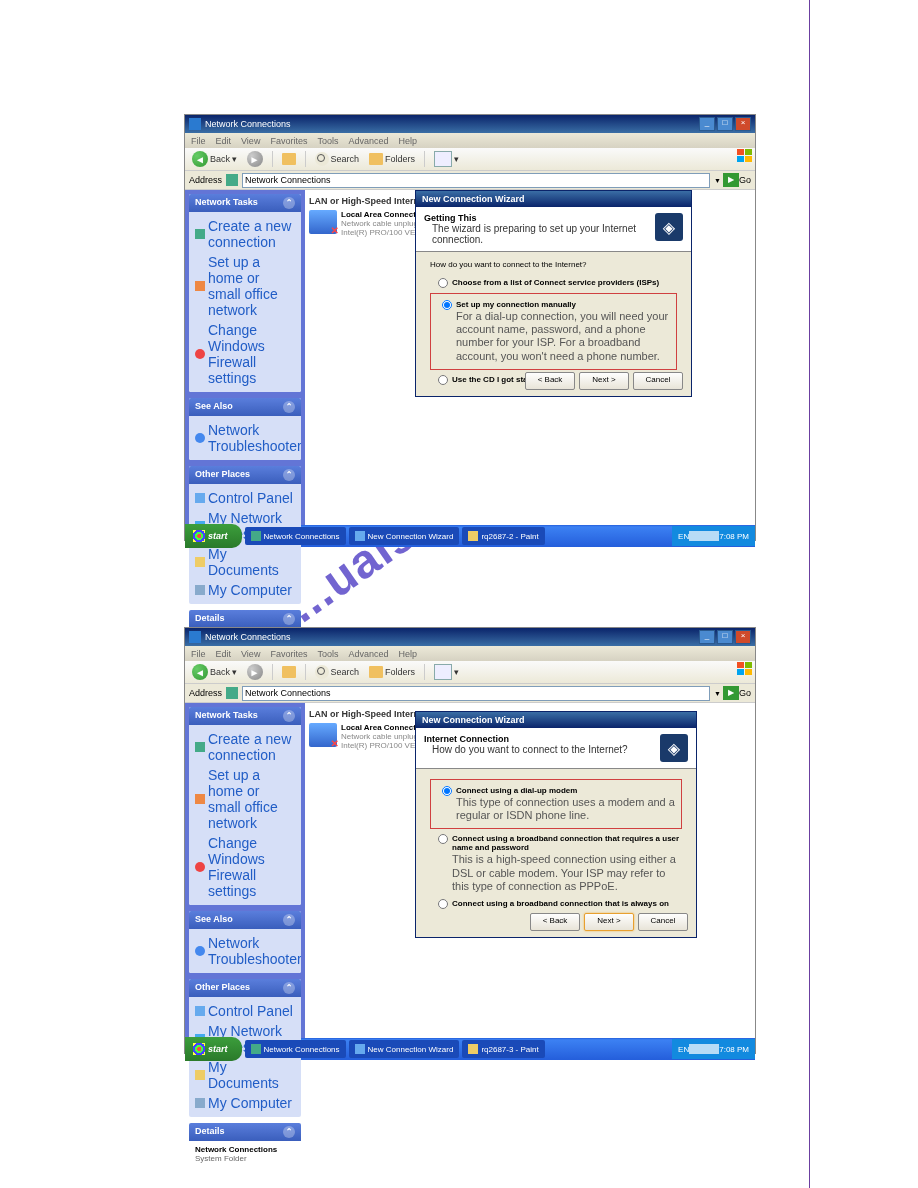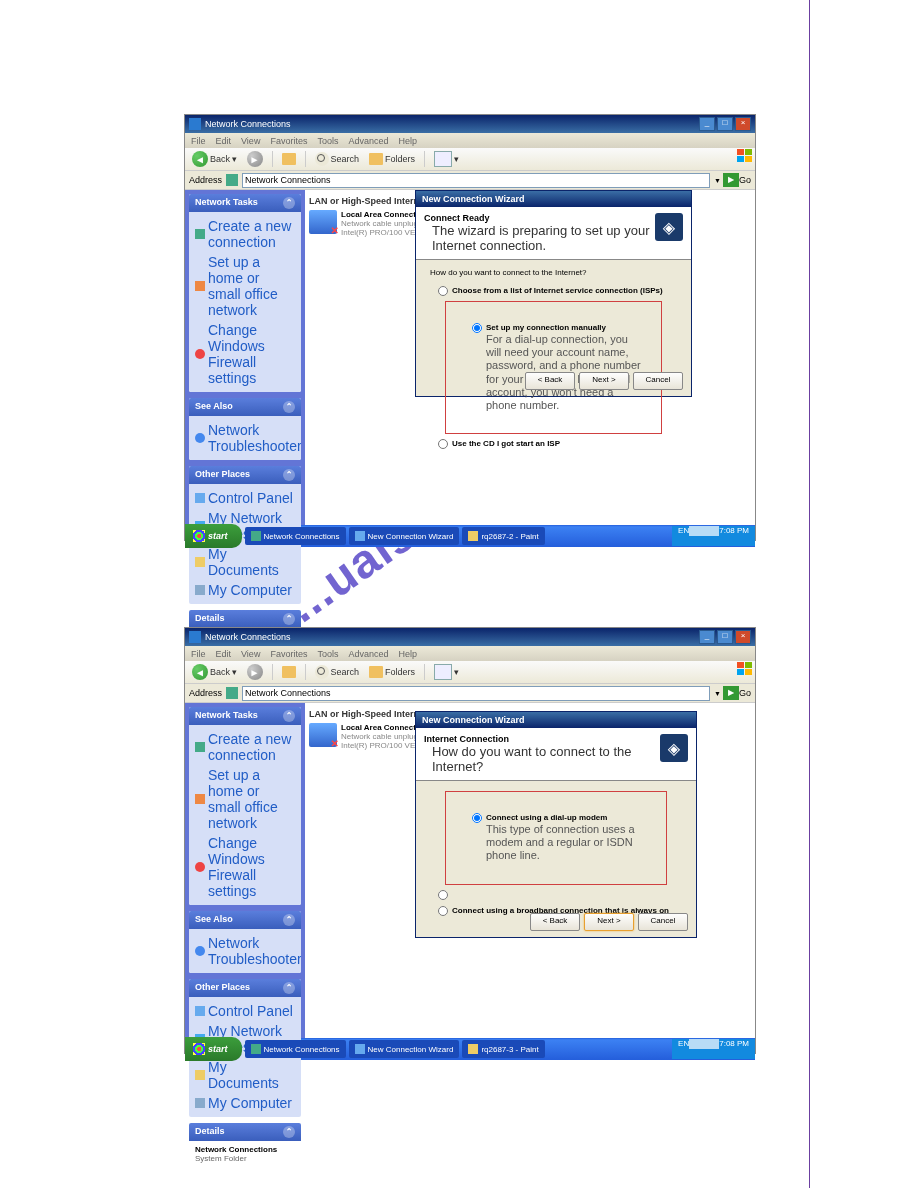--- a/index.html
+++ b/index.html
@@ -54,37 +54,37 @@
 .conn-icon{width:28px;height:24px;background:linear-gradient(#6af,#36c);border-radius:2px;position:relative}
 .conn-icon::after{content:"✕";position:absolute;right:-2px;bottom:-2px;color:#f44;font-size:10px;font-weight:bold}
 .conn-text b{color:#000}.conn-text{color:#888}
 .wizard{position:absolute;border:1px solid #0a246a;background:#ece9d8;font-size:9px}
 #ss1 .wizard{left:110px;top:0;width:275px;height:205px}
 #ss2 .wizard{left:110px;top:8px;width:280px;height:225px}
 .wiz-title{background:linear-gradient(#3a6ea5,#0a246a);color:#fff;padding:3px 6px;font-size:9px;font-weight:bold}
 .wiz-hdr{background:#fff;padding:6px 8px;display:flex;border-bottom:1px solid #888}
 .wiz-hdr-txt{flex:1}
 .wiz-hdr-txt b{font-size:9px;color:#000}
-.wiz-hdr-txt div{font-size:13px;color:#333;padding-left:8px}
+.wiz-hdr-txt div{font-size:10px;color:#333;padding-left:8px}
 .wiz-icon{width:28px;height:28px;background:#1a3a6a;border-radius:3px;display:flex;align-items:center;justify-content:center;color:#fff;font-size:16px}
 .wiz-body{padding:8px 14px;font-size:8px;color:#000}
 .wiz-q{margin-bottom:6px}
 .opt{display:flex;gap:4px;padding:3px 0 3px 8px}
 .opt input{margin:0;width:10px;height:10px}
 .opt-txt b{color:#000}
 .opt-txt div{color:#555;font-size:11px;padding-top:1px;line-height:1.2}
-.hilite{border:1px solid #d04040;padding:18px;margin:2px 15px}
+.hilite{border:1px solid #d04040;padding:3px;margin:2px 0}
 .wiz-btns{position:absolute;bottom:6px;right:8px;display:flex;gap:4px}
 .wbtn{width:48px;height:16px;border:1px solid #888;background:linear-gradient(#fefefe,#e8e4d8);font-size:8px;text-align:center;line-height:14px;border-radius:2px}
 .wbtn.primary{border:1px solid #e8a030;box-shadow:0 0 2px #f0b040}
 .taskbar{height:22px;background:linear-gradient(#245edb,#3c81f3 8%,#245edb);display:flex;align-items:center;font-size:9px;color:#fff}
 .start{height:24px;padding:0 14px 0 8px;background:linear-gradient(#3c9e3c,#2a7a2a);border-radius:0 10px 10px 0;font-style:italic;font-weight:bold;display:flex;align-items:center;gap:3px}
 .start::before{content:"";width:12px;height:12px;background:radial-gradient(circle,#f44 25%,#4f4 25% 50%,#44f 50% 75%,#ff4 75%)}
 .tbitem{height:18px;padding:0 6px;background:#1a4ab8;margin-left:3px;display:flex;align-items:center;gap:3px;border-radius:2px;font-size:8px}
-.tray{margin-left:auto;height:20px;background:#128adf;padding:0 6px;display:flex;align-items:flex-start;gap:0;font-size:8px}
+.tray{margin-left:auto;height:20px;background:#128adf;padding:0 6px;display:flex;align-items:center;gap:0;font-size:8px}
 .tray .ic{width:10px;height:10px;background:#fff;opacity:.7}
 .watermark{position:absolute;font-size:48px;font-weight:bold;color:#5a4ac8;opacity:.85;transform:rotate(-35deg);pointer-events:none;font-family:Arial}
 #wm{left:260px;top:480px;letter-spacing:1px}
 </style>
 </head>
 <body>
 
 <div class="page-border"></div>
 
 <div class="watermark" id="wm">...ualshive.com</div>
@@ -223,30 +223,30 @@
         <div class="conn-text">
           <b>Local Area Connection</b><br>
           <span>Network cable unplugged, Fir...</span><br>
           <span>Intel(R) PRO/100 VE Network ...</span>
         </div>
       </div>
       <div class="wizard">
         <div class="wiz-title">New Connection Wizard</div>
         <div class="wiz-hdr">
           <div class="wiz-hdr-txt">
-            <b>Connect Ready</b>
+            <b>Getting This</b>
             <div>The wizard is preparing to set up your Internet connection.</div>
           </div>
           <div class="wiz-icon">◈</div>
         </div>
         <div class="wiz-body">
           <div class="wiz-q">How do you want to connect to the Internet?</div>
           <div class="opt">
             <input type="radio" style="">
-            <div class="opt-txt"><b>Choose from a list of Internet service connection (ISPs)</b></div>
+            <div class="opt-txt"><b>Choose from a list of Connect service providers (ISPs)</b></div>
           </div>
           <div class="hilite">
             <div class="opt">
               <input type="radio" checked="" style="">
               <div class="opt-txt"><b>Set up my connection manually</b>
                 <div>For a dial-up connection, you will need your account name, password, and a phone number for your ISP. For a broadband account, you won't need a phone number.</div>
               </div>
             </div>
           </div>
           <div class="opt">
@@ -438,20 +438,23 @@
           <div class="hilite">
             <div class="opt">
               <input type="radio" checked="" style="">
               <div class="opt-txt"><b>Connect using a dial-up modem</b>
                 <div>This type of connection uses a modem and a regular or ISDN phone line.</div>
               </div>
             </div>
           </div>
           <div class="opt">
             <input type="radio" style="">
+            <div class="opt-txt"><b>Connect using a broadband connection that requires a user name and password</b>
+              <div>This is a high-speed connection using either a DSL or cable modem. Your ISP may refer to this type of connection as PPPoE.</div>
+            </div>
           </div>
           <div class="opt">
             <input type="radio" style="">
             <div class="opt-txt"><b>Connect using a broadband connection that is always on</b>
             </div>
           </div>
         </div>
         <div class="wiz-btns">
           <div class="wbtn">&lt; Back</div>
           <div class="wbtn primary">Next &gt;</div>

